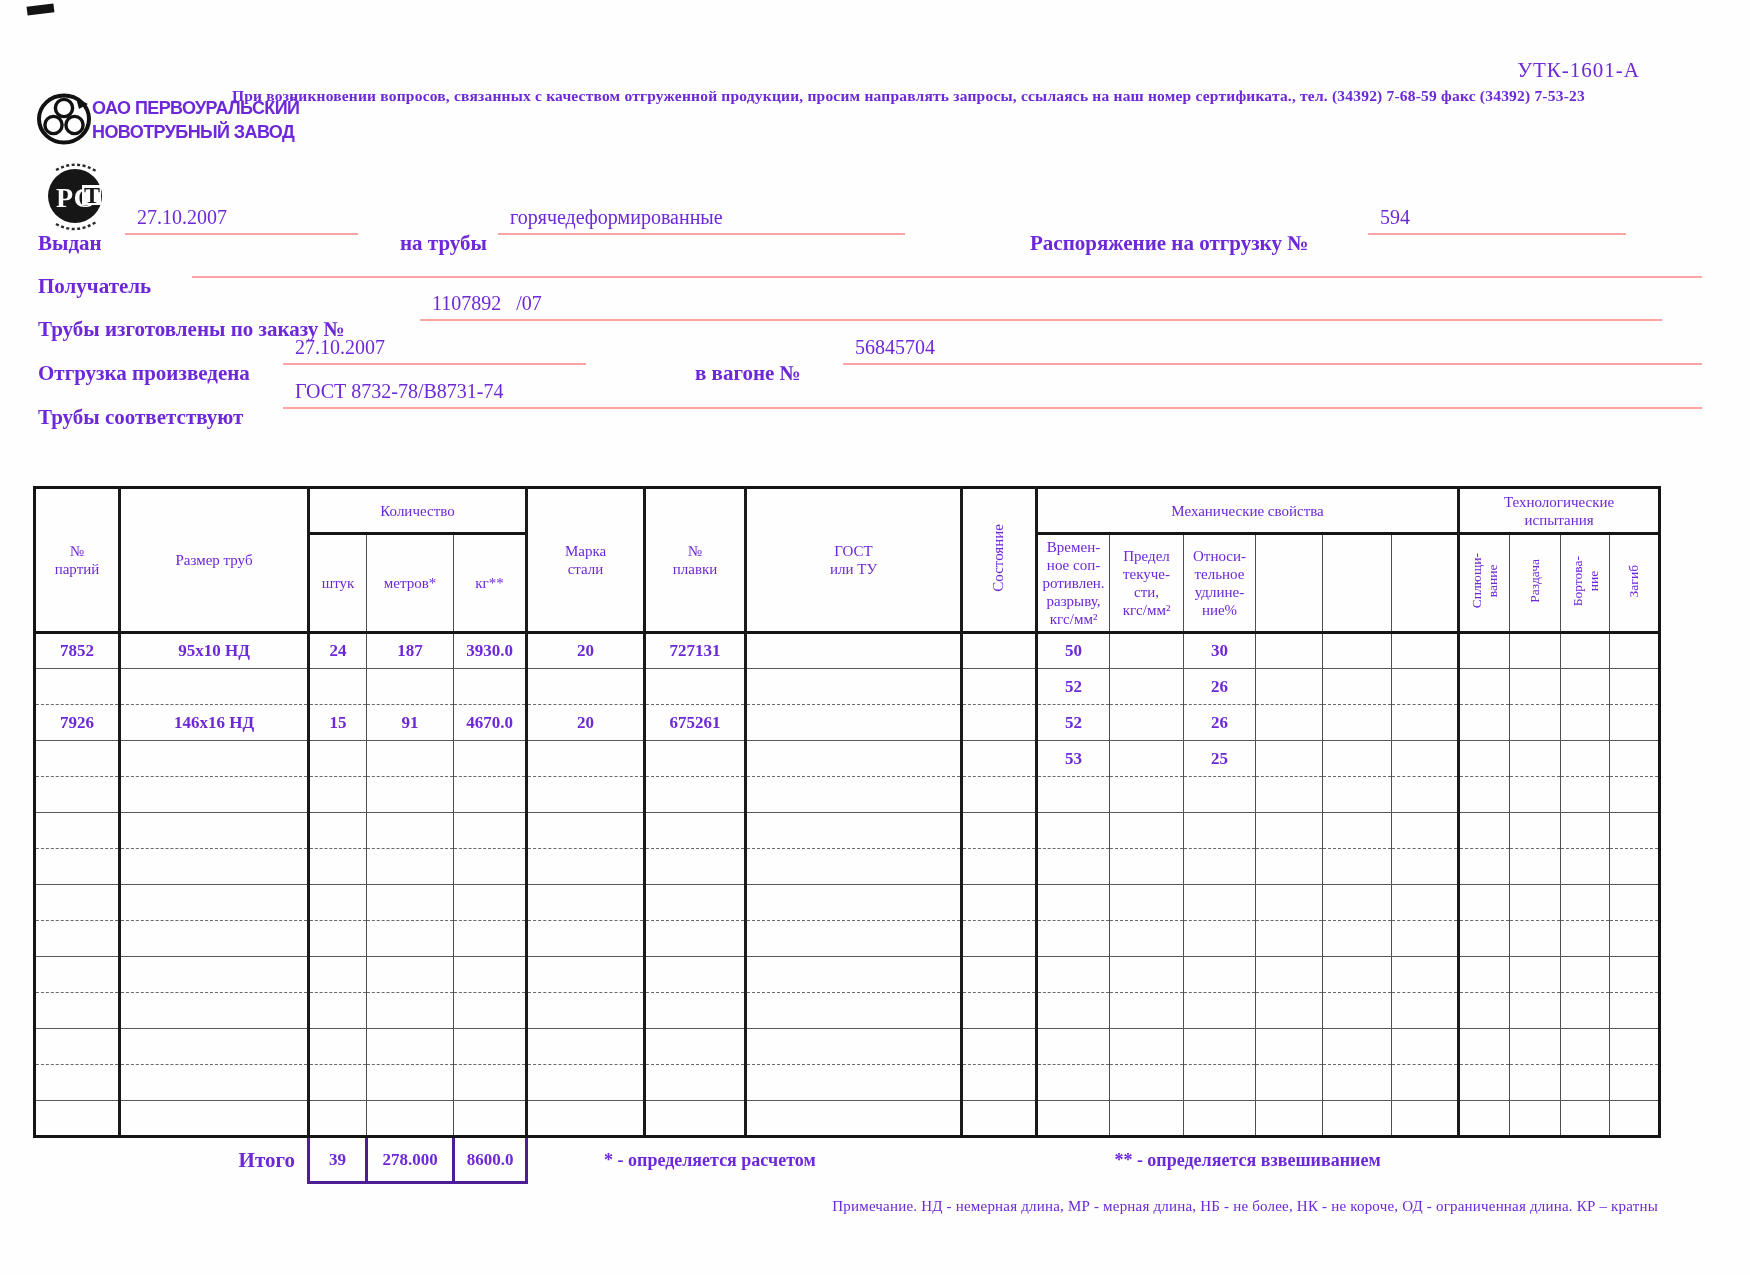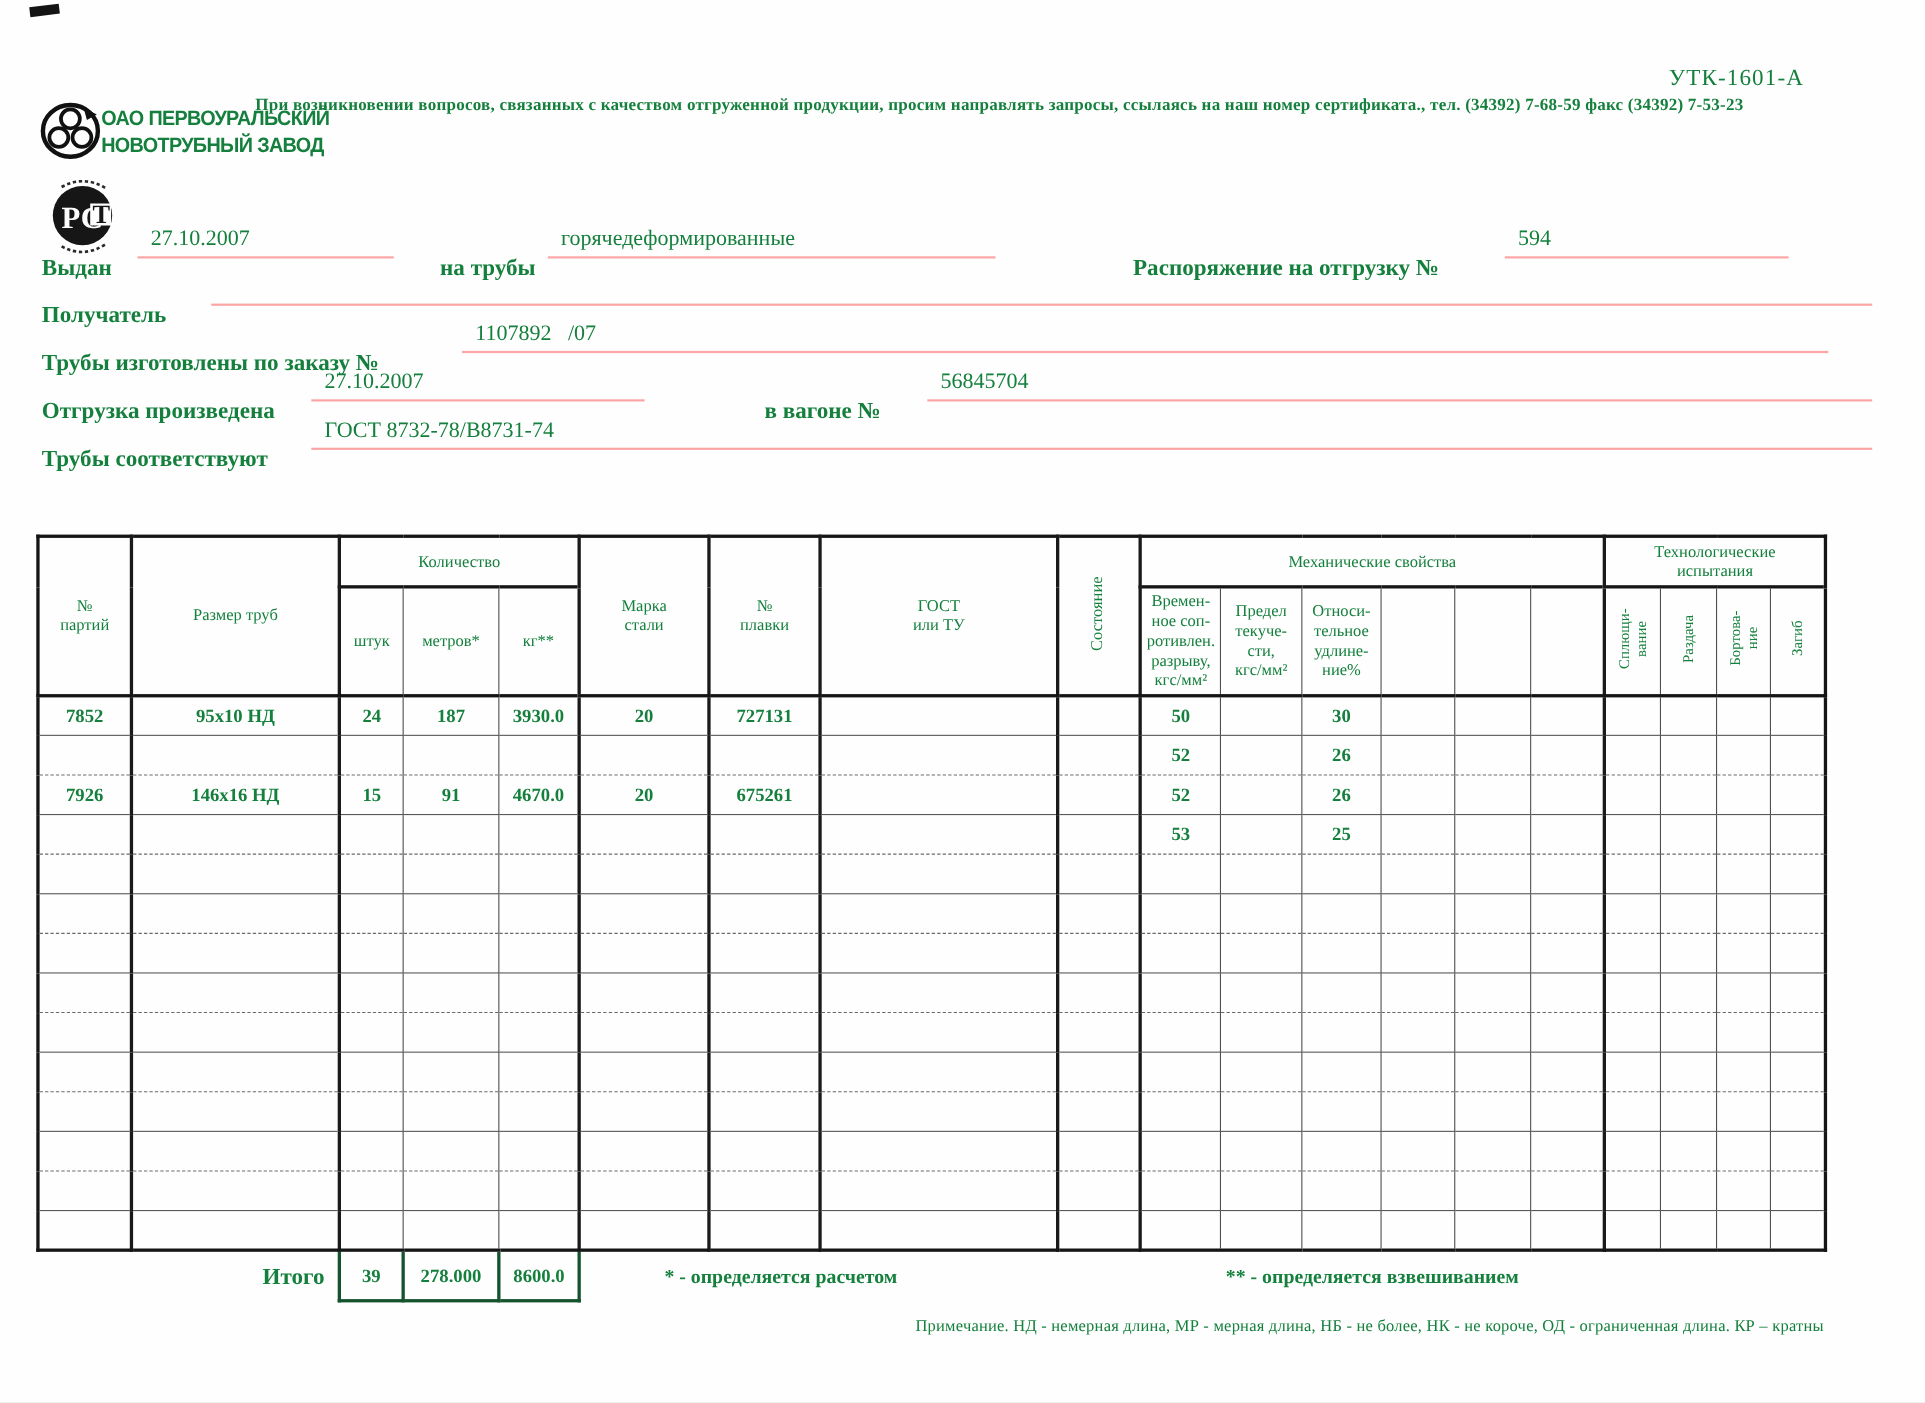--- a/index.html
+++ b/index.html
@@ -1,19 +1,19 @@
 <!DOCTYPE html>
 <html><head>
 <meta charset="utf-8">
 <style>
   * { box-sizing: border-box; margin: 0; padding: 0; }
   html,body { background:#e8e8e8; }
   .page {
     width:1750px; height:1275px; position:relative; background:#fefefe;
-    font-family:"Liberation Serif", serif; color:#15803d; overflow:hidden;
+    font-family:"Liberation Serif", serif; color:#6d28d9; overflow:hidden;
     margin:0 auto;
     text-decoration:underline;
   }
   .artifact { position:absolute; left:27px; top:5px; width:27px; height:9px; background:#141414; transform:rotate(-7deg); }
 
   .utk { position:absolute; top:58px; right:110px; font-size:21px; letter-spacing:1px; font-weight:500; }
 
   .logo-svg { position:absolute; left:36px; top:92px; }
   .company-name { position:absolute; left:92px; top:97px; font-family:"Liberation Sans", sans-serif;
     font-weight:bold; font-size:18px; line-height:1.25; letter-spacing:-0.6px; transform:scaleY(1.05); white-space:nowrap; }
@@ -45,21 +45,21 @@
   .col-last  { border-right:3.5px solid #151515 !important; }
   .b-thick { border-right:3px solid #1a1a1a; }
   .b-thin  { border-right:1px solid #4f4f4f; }
   .grp { border-bottom:2px solid #1a1a1a; height:46px; }
   .hb  { border-bottom:3px solid #151515; }
   .row-sub th { height:99px; }
   .cert tbody td { height:36px; font-size:17px; font-weight:600; border-bottom:1px solid #585858; overflow:hidden; }
   .cert tbody tr:nth-child(even) td { border-bottom-style:dashed; border-bottom-color:#6a6a6a; }
   .cert tbody tr:last-child td { border-bottom:3.5px solid #151515; }
   .cert tfoot td { border:none; height:46px; }
-  .cert tfoot .boxed { border:3px solid #14532d; font-size:17px; font-weight:700; }
+  .cert tfoot .boxed { border:3px solid #4c1d95; font-size:17px; font-weight:700; }
   .cert tfoot .tot-label { text-align:right; padding-right:12px; font-weight:700; font-size:21px; }
   .cert tfoot .fn { font-size:18px; font-weight:600; white-space:nowrap; }
   .cert tfoot .fn1 { text-align:left; padding-left:76px; }
   .cert tfoot .fn2 { text-align:center; }
 
   .note-line { position:absolute; left:33px; top:1198px; width:1625px; text-align:right;
     font-size:15px; letter-spacing:0.2px; white-space:nowrap; }
 </style>
 </head>
 <body>

